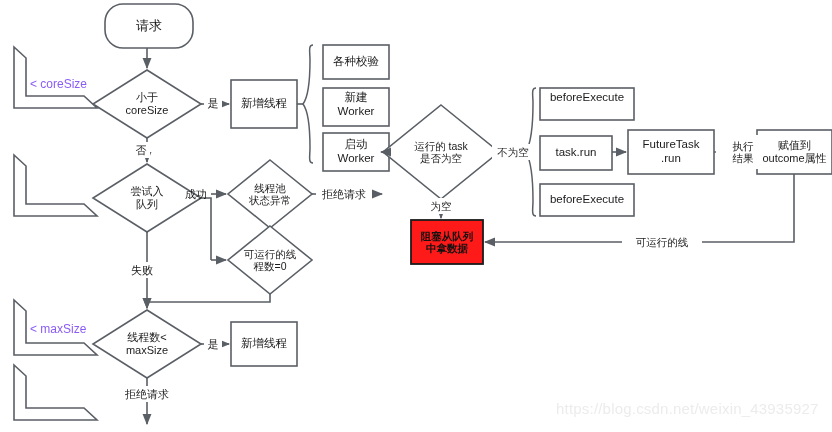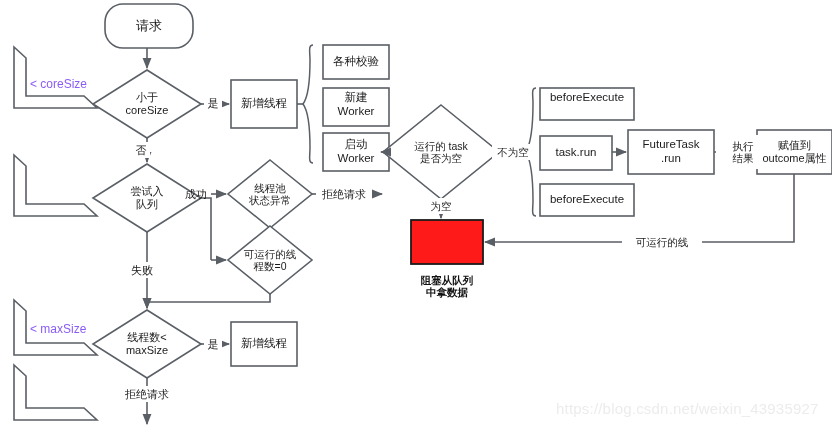--- a/index.html
+++ b/index.html
@@ -56,21 +56,21 @@
     line-height: 1.2;
     white-space: pre-line;
   }
   .watermark {
     position: absolute;
     color: #ececec;
     font-size: 15px;
     letter-spacing: 0.2px;
     user-select: none;
   }
-  .red-text { color: #111111; font-weight: 700; margin-top: 44px; }
+  .red-text { color: #111111; font-weight: 700; }
 </style>
 </head>
 <body>
 
 <div id="canvas">
 
   <svg class="layer" viewBox="0 0 832 432" xmlns="http://www.w3.org/2000/svg">
     <defs>
       <marker id="arrow" viewBox="0 0 10 10" refX="9" refY="5" markerWidth="7" markerHeight="7" orient="auto-start-reverse">
         <path d="M 0 1 L 10 5 L 0 9 z" fill="#5a5f66"></path>

